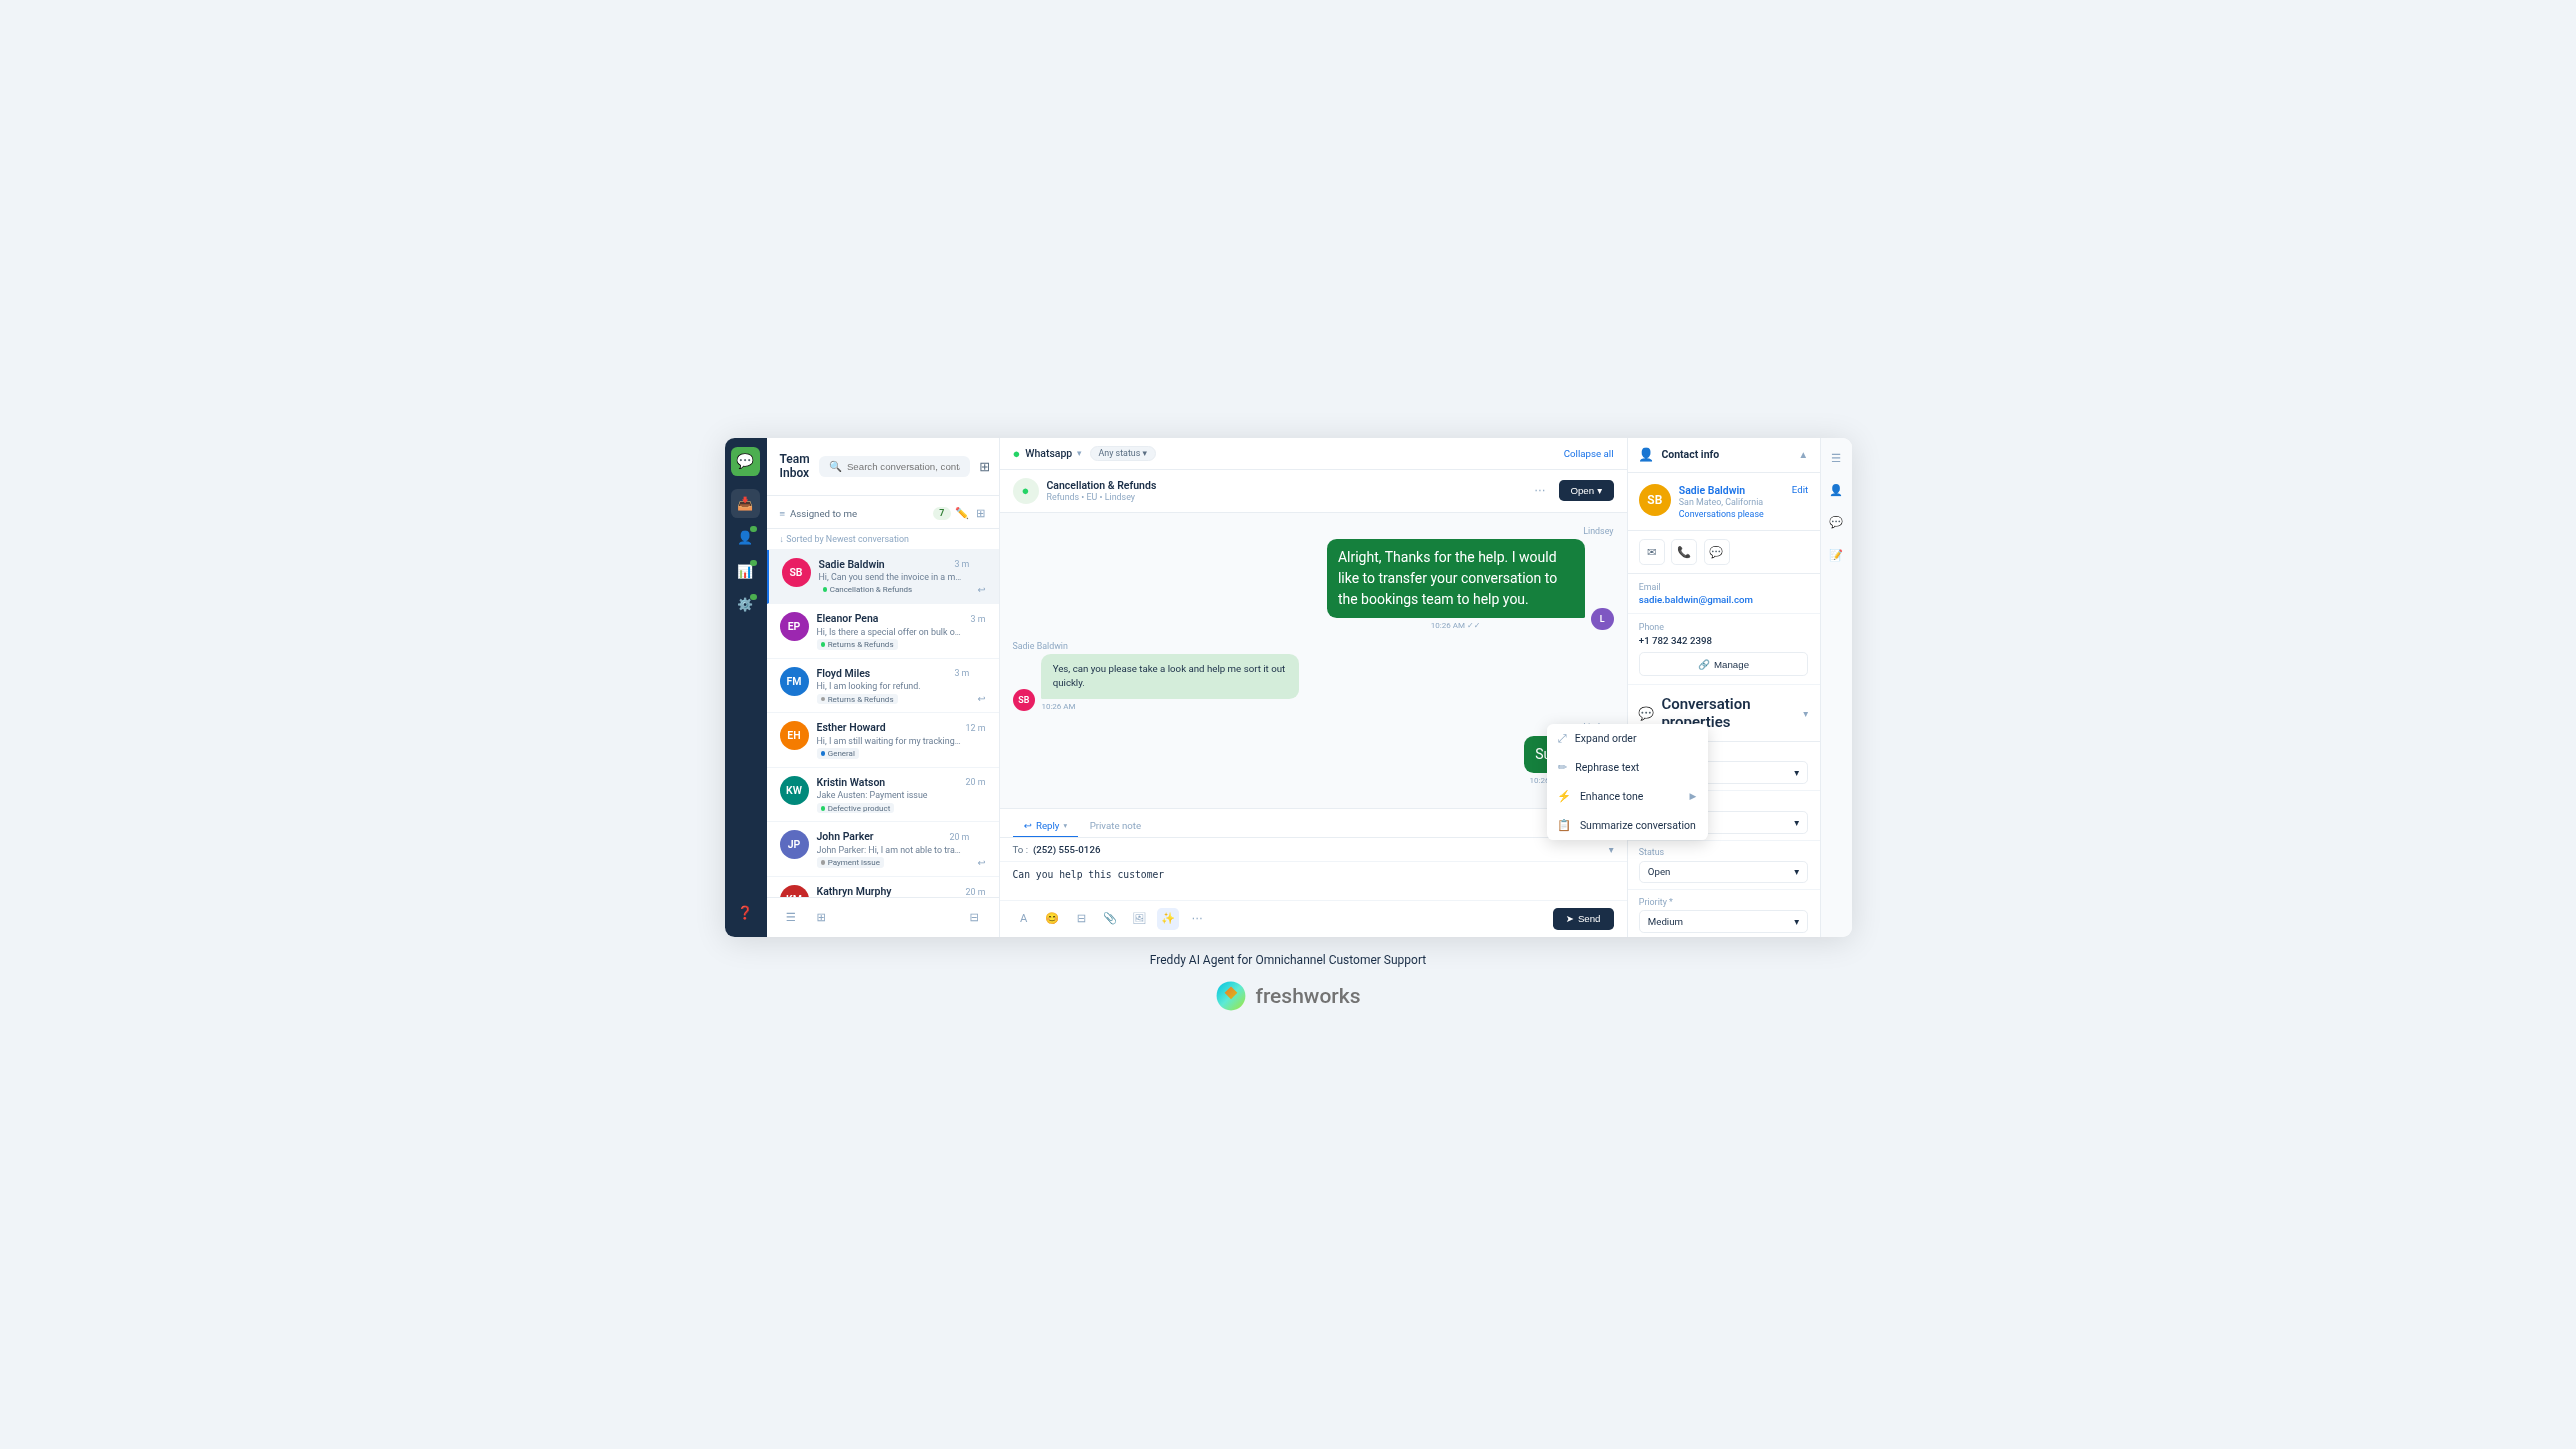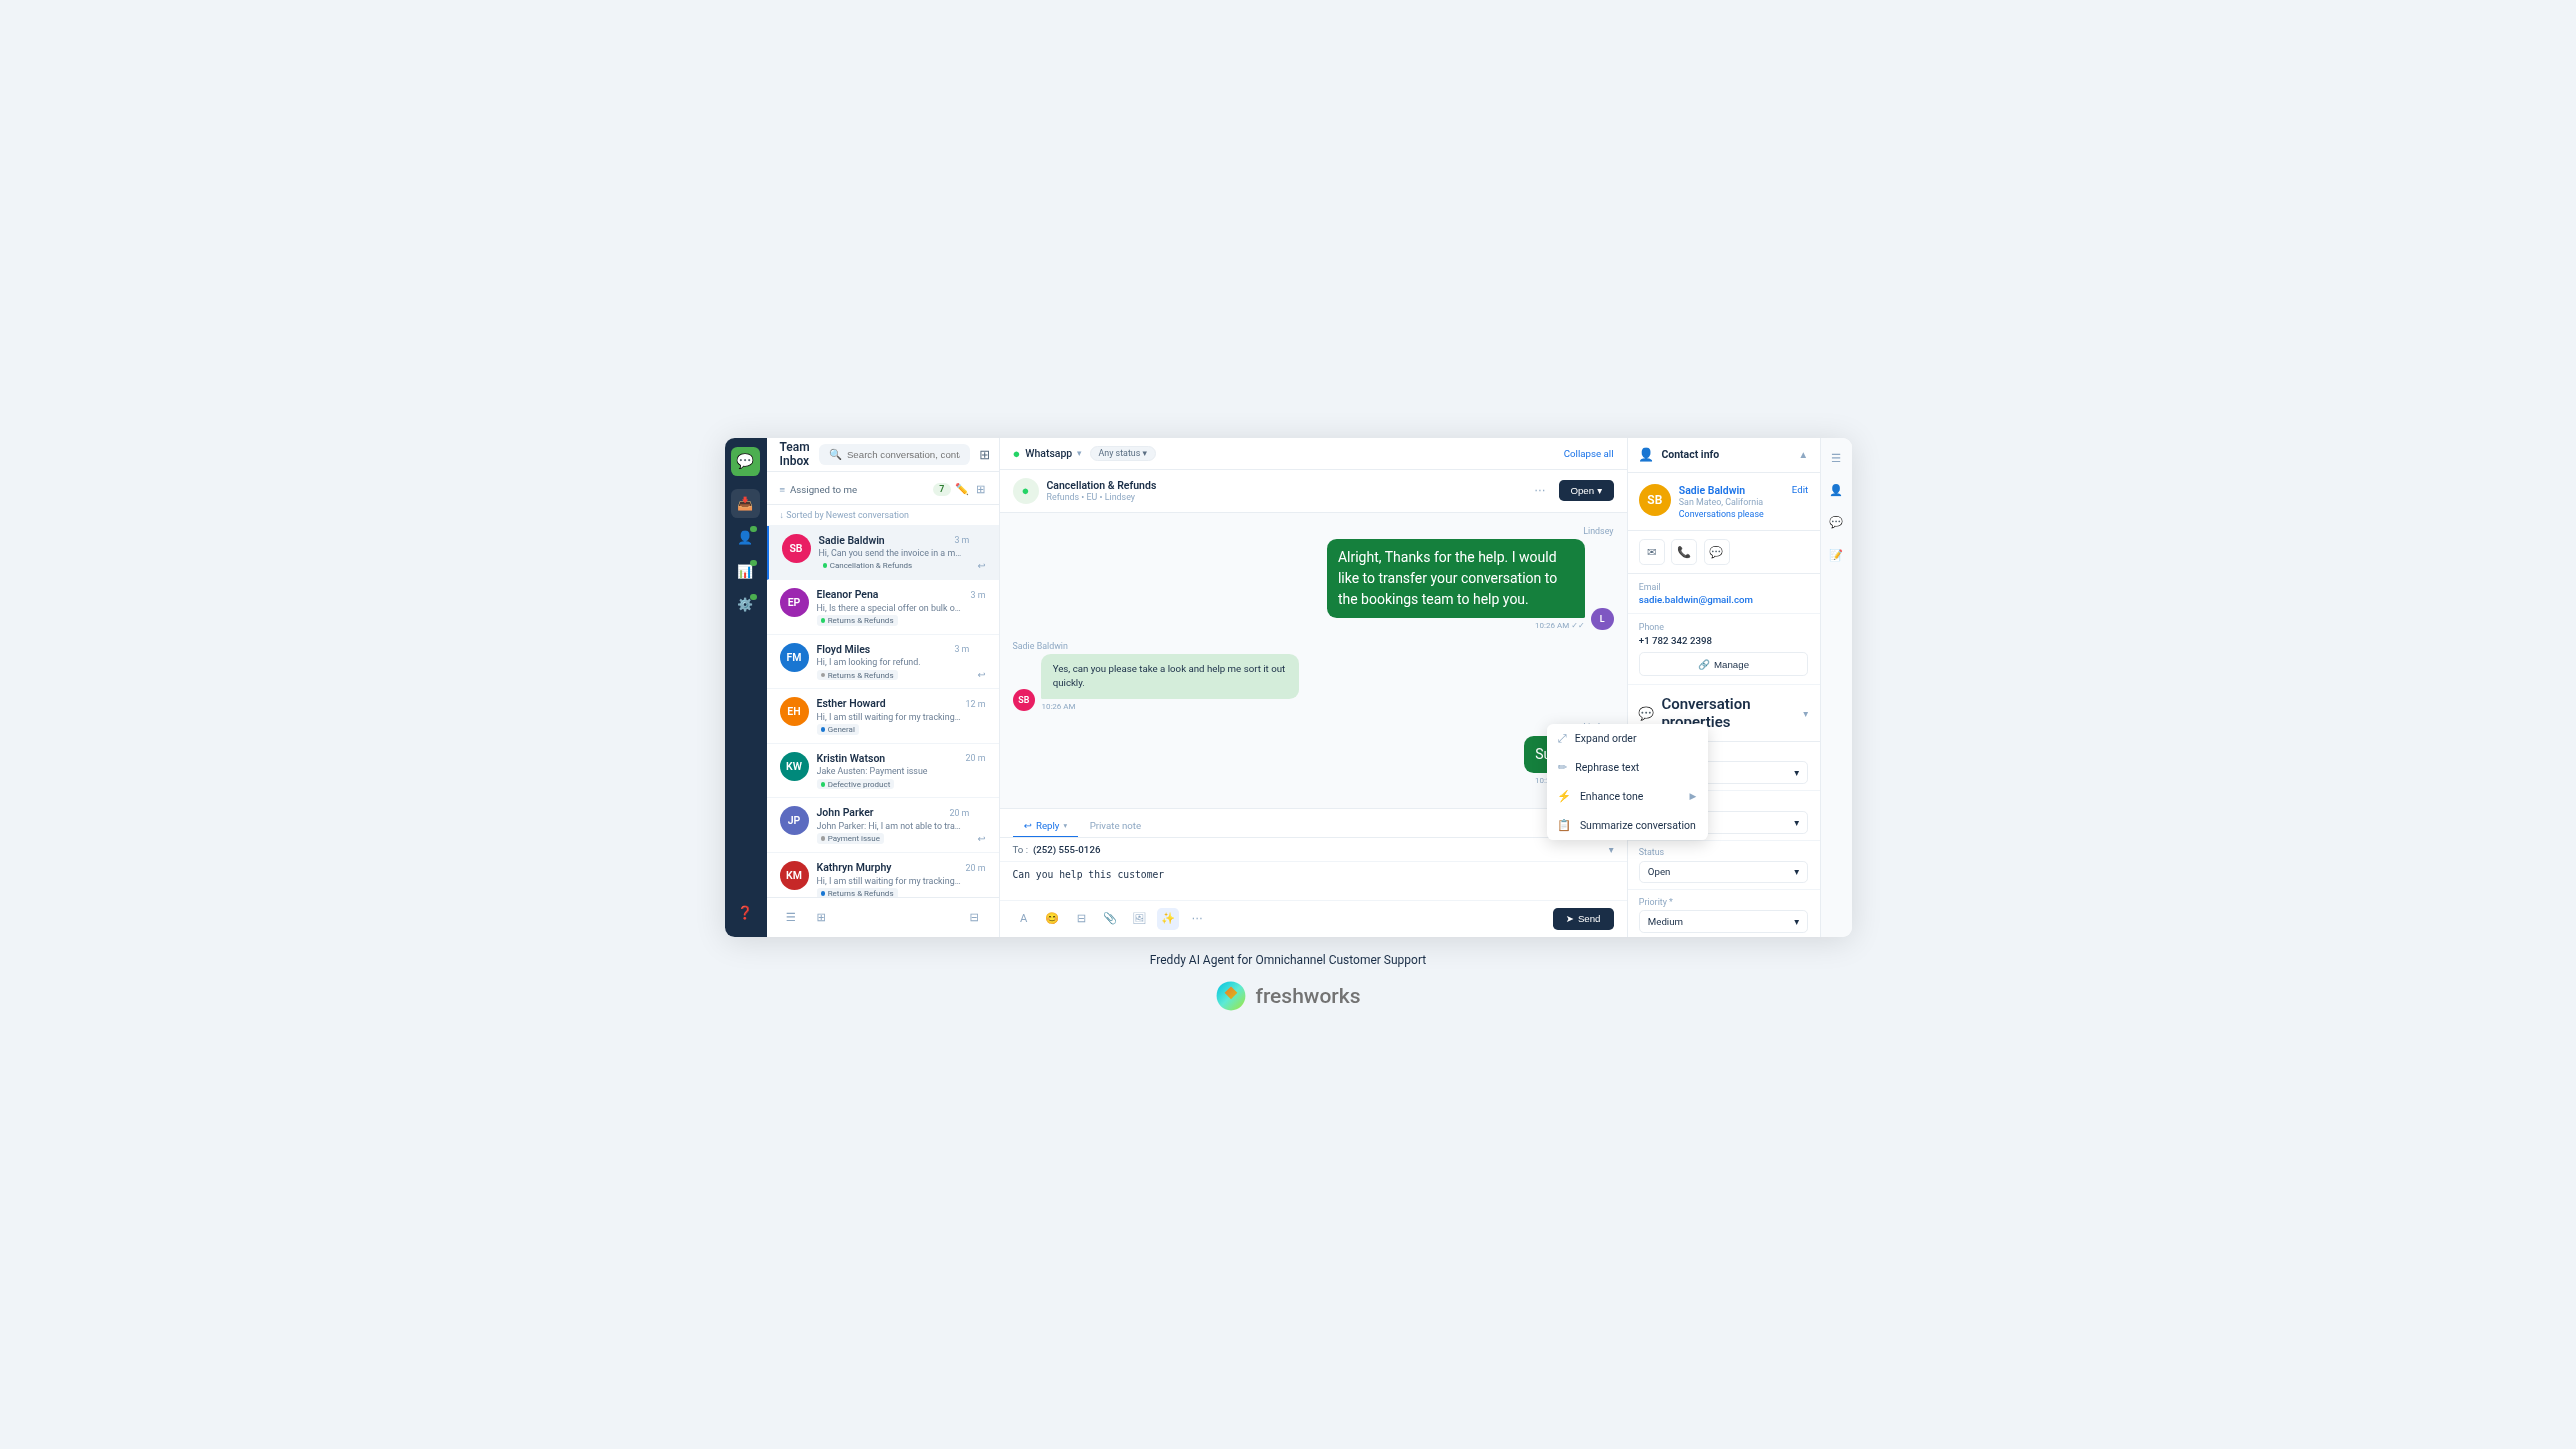--- a/index.html
+++ b/index.html
@@ -319,21 +319,21 @@
       padding: 8px 11.3px;
       font-size: 9.7px;
       max-width: 258px;
       line-height: 1.5;
     }
     .msg-time {
       font-size: 8px;
       color: #8ea8c3;
       margin-top: 3.2px;
     }
-    .msg-time-right { text-align: right; }
+    .msg-time-right { text-align: center; }
     .msg-row {
       display: flex;
       align-items: flex-end;
       gap: 6.4px;
     }
     .msg-row-right { justify-content: flex-end; }
     .msg-avatar-small {
       width: 22.5px;
       height: 22.5px;
       border-radius: 50%;
@@ -651,21 +651,21 @@
     .fw-name {
       font-size: 21px;
       color: #737373;
       font-weight: 500;
     }
     
     .top-nav {
       display: flex;
       align-items: center;
       padding: 0 13px;
-      height: 34px;
+      height: 58px;
       border-bottom: 0.8px solid #e8edf2;
       background: #fff;
       gap: 9.7px;
     }
     .top-title {
       font-size: 12px;
       font-weight: 600;
       color: #1a2e47;
     }
     .search-bar {

